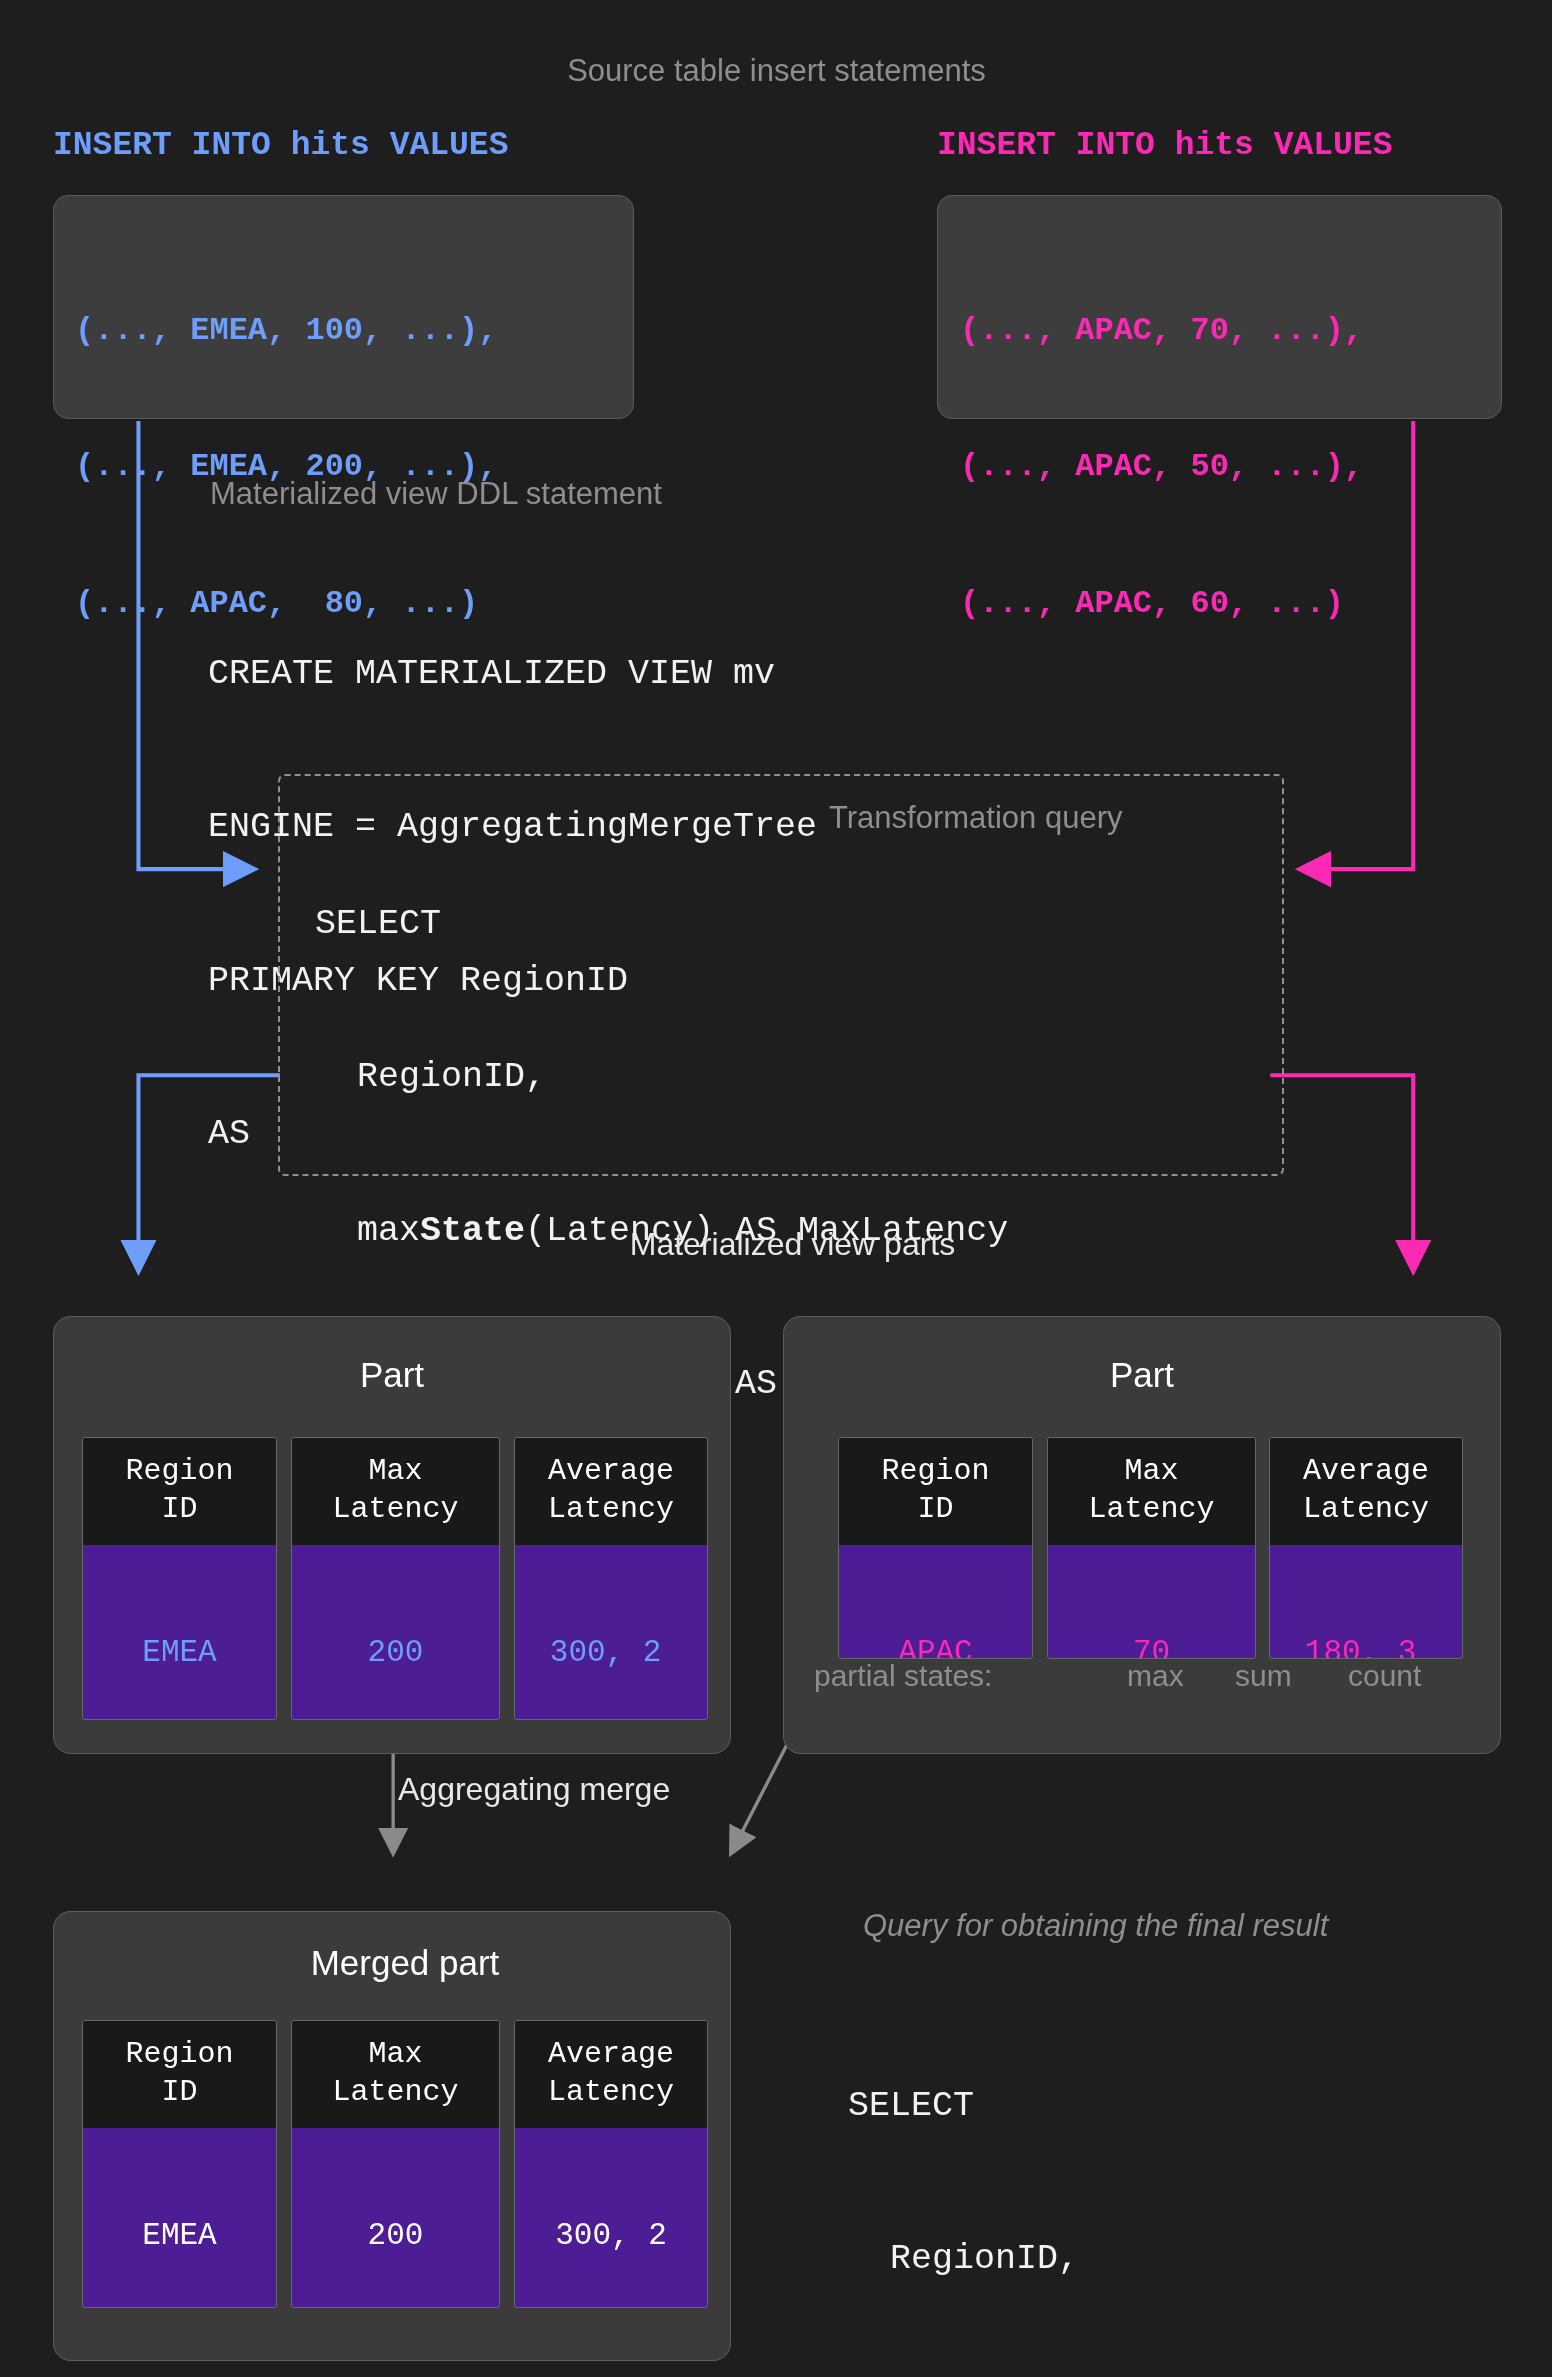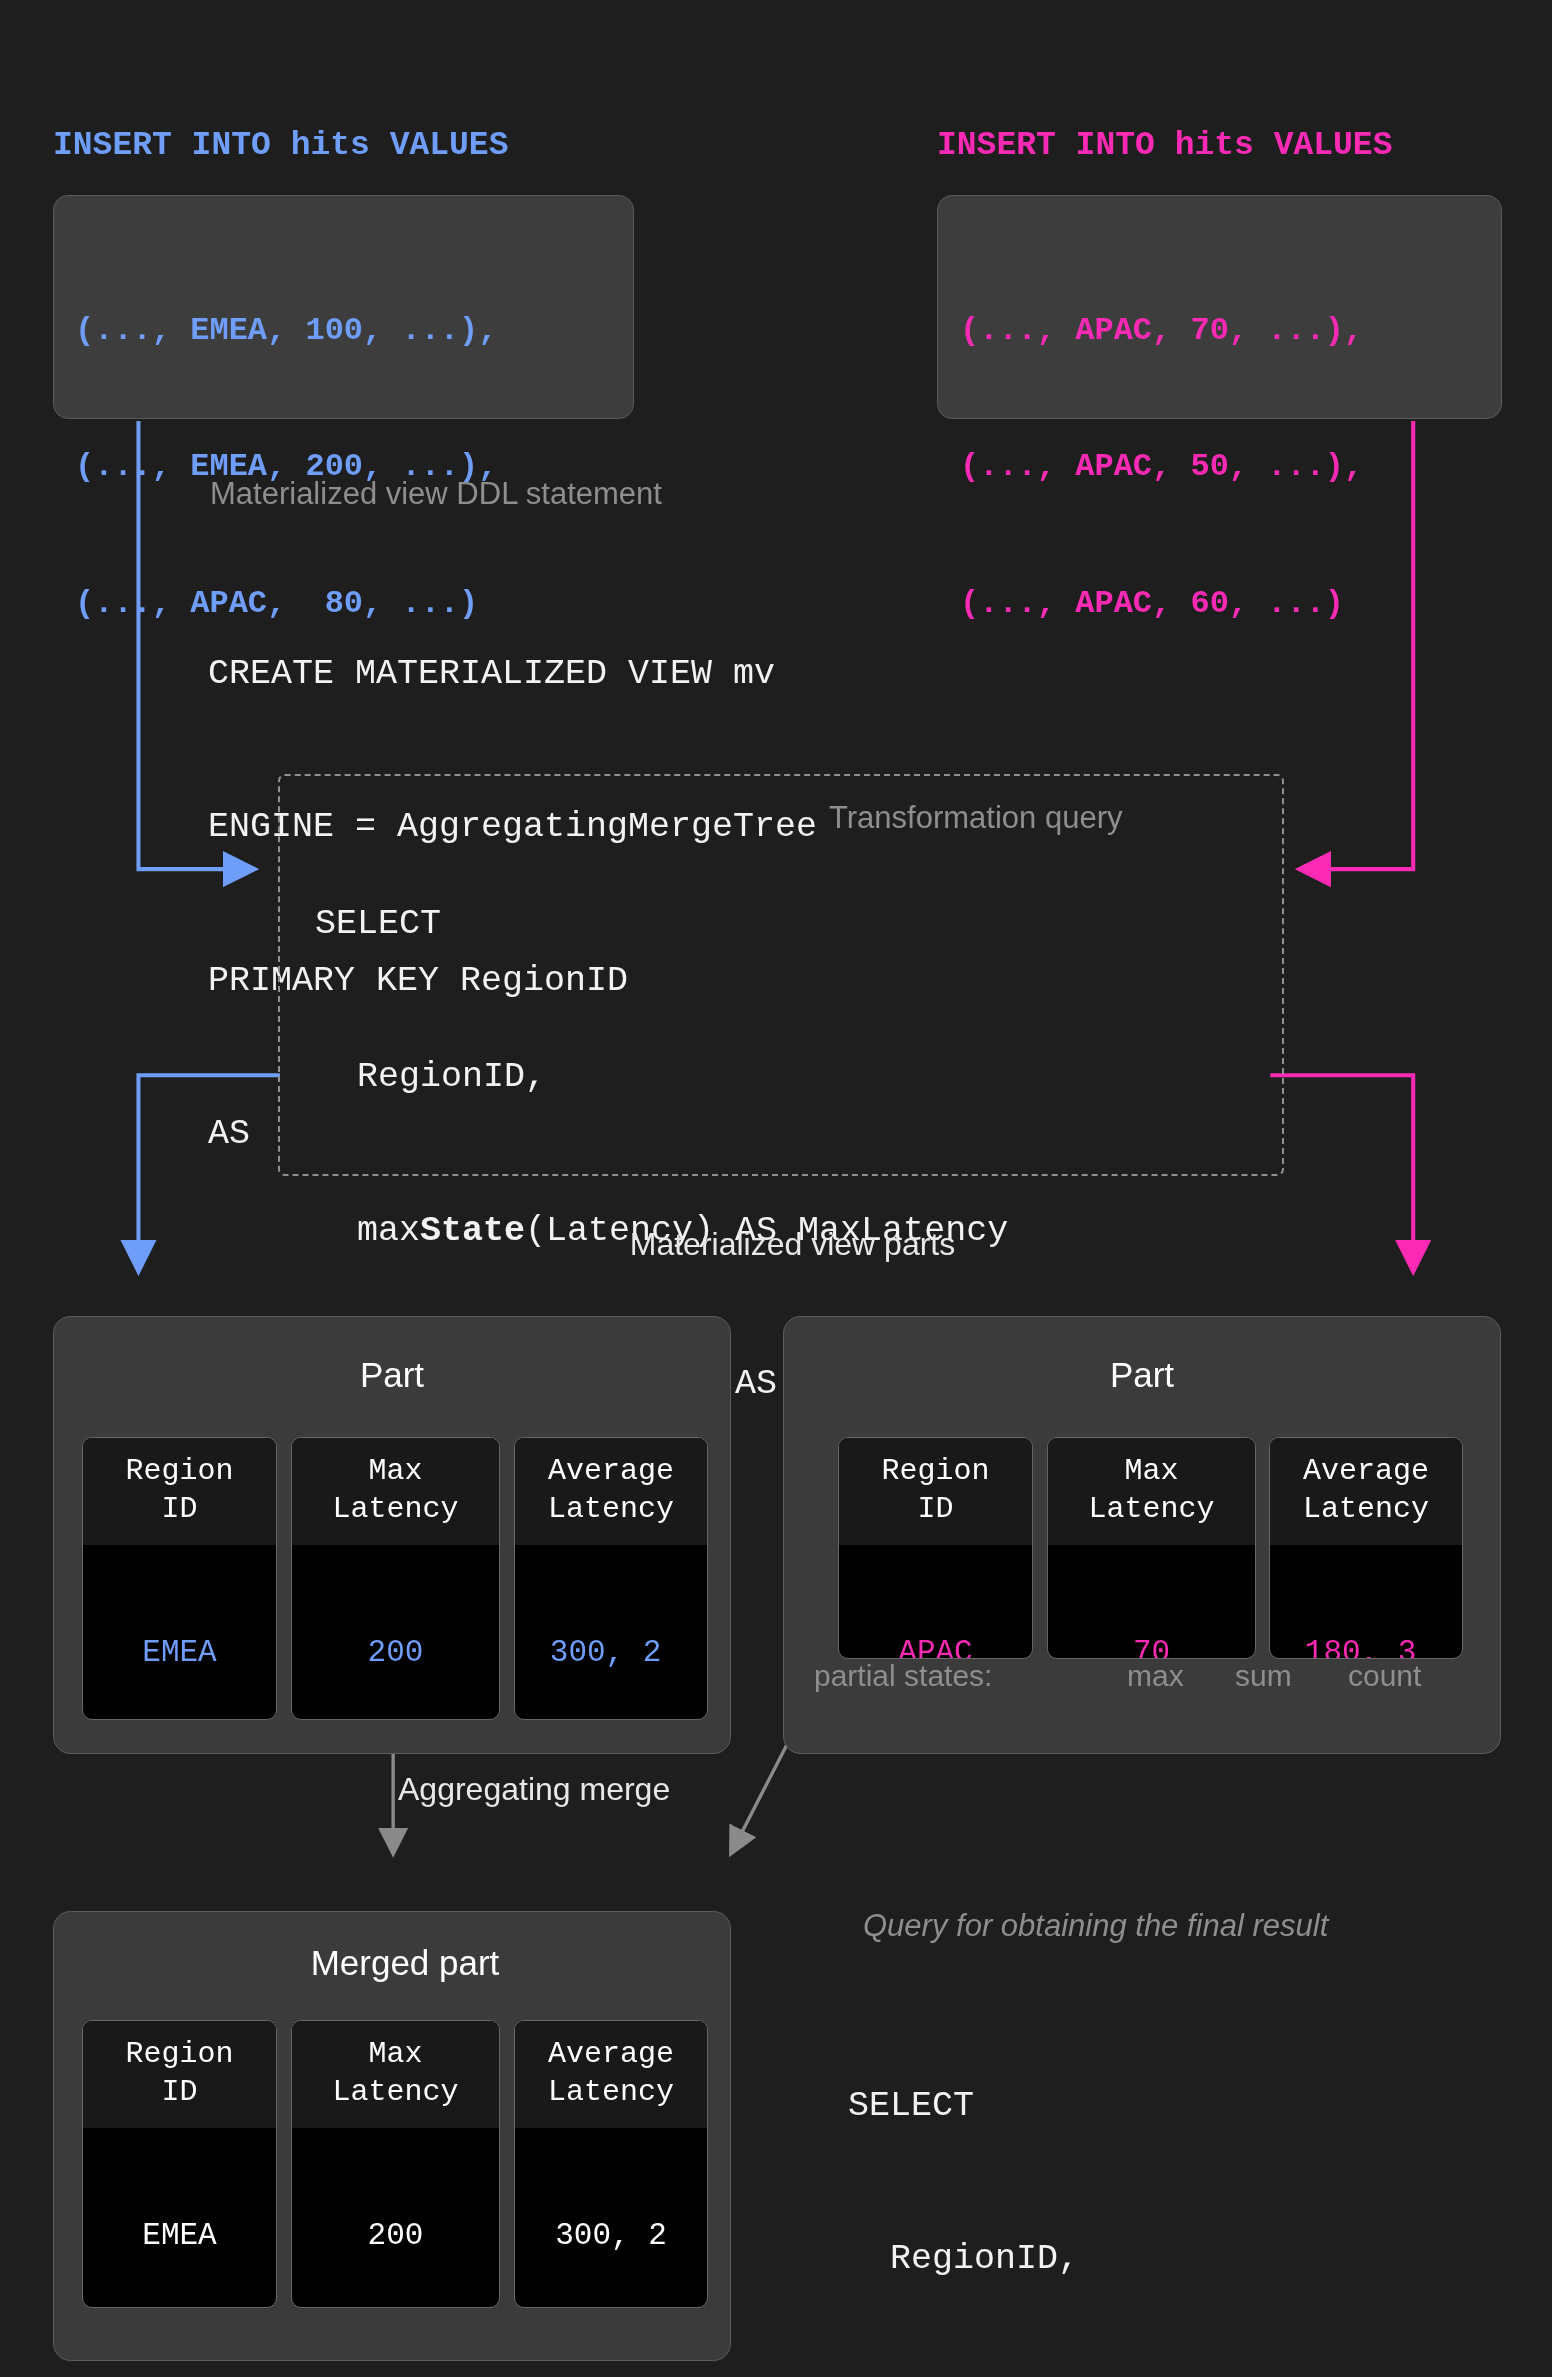--- a/index.html
+++ b/index.html
@@ -87,24 +87,24 @@
     position:absolute;
     left:0;right:0;
     text-align:center;
     font-family:"Liberation Sans", sans-serif;
     font-size:35px;
     color:#ffffff;
   }
   .col{
     position:absolute;
     border:1.3px solid #676767;
-    border-radius:10px;
+    border-radius:3px;
     box-sizing:border-box;
     overflow:hidden;
-    background:#000000;
+    background:#4c1d95;
   }
   .col-head{
     background:#191919;
     color:#ffffff;
     font-family:"Liberation Mono", monospace;
     font-size:30px;
     line-height:1.26;
     text-align:center;
     padding:15px 0 16px 0;
     white-space:pre;
@@ -162,20 +162,21 @@
 
     <path d="M583,2565 L583,2750" fill="none" stroke="#8a8a8a" stroke-width="5" marker-end="url(#arrow-gray)"></path>
 
     <path d="M1180,2565 L1085,2750" fill="none" stroke="#8a8a8a" stroke-width="5" marker-end="url(#arrow-gray)"></path>
 
     <path d="M1722,2515 L1722,2405" fill="none" stroke="#8a8a8a" stroke-width="4" marker-end="url(#arrow-gray-sm)"></path>
     <path d="M1875,2515 L1940,2405" fill="none" stroke="#8a8a8a" stroke-width="4" marker-end="url(#arrow-gray-sm)"></path>
     <path d="M2095,2515 L2095,2405" fill="none" stroke="#8a8a8a" stroke-width="4" marker-end="url(#arrow-gray-sm)"></path>
   </svg>
 
+  <div class="caption" style="left:0;right:0;top:53px;text-align:center;font-size:31px;">Source table insert statements</div>
 
   <div class="codeblock insert-head c-blue" style="left:53px;top:127px;">INSERT INTO hits VALUES</div>
 
   <div class="insert-box" style="left:53px;top:195px;width:581px;height:224px;"></div>
   <div class="insert-rows c-blue" style="left:75px;top:217px;">
     <div>(..., EMEA, 100, ...),</div>
     <div>(..., EMEA, 200, ...),</div>
     <div>(..., APAC,  80, ...)</div>
   </div>
 

